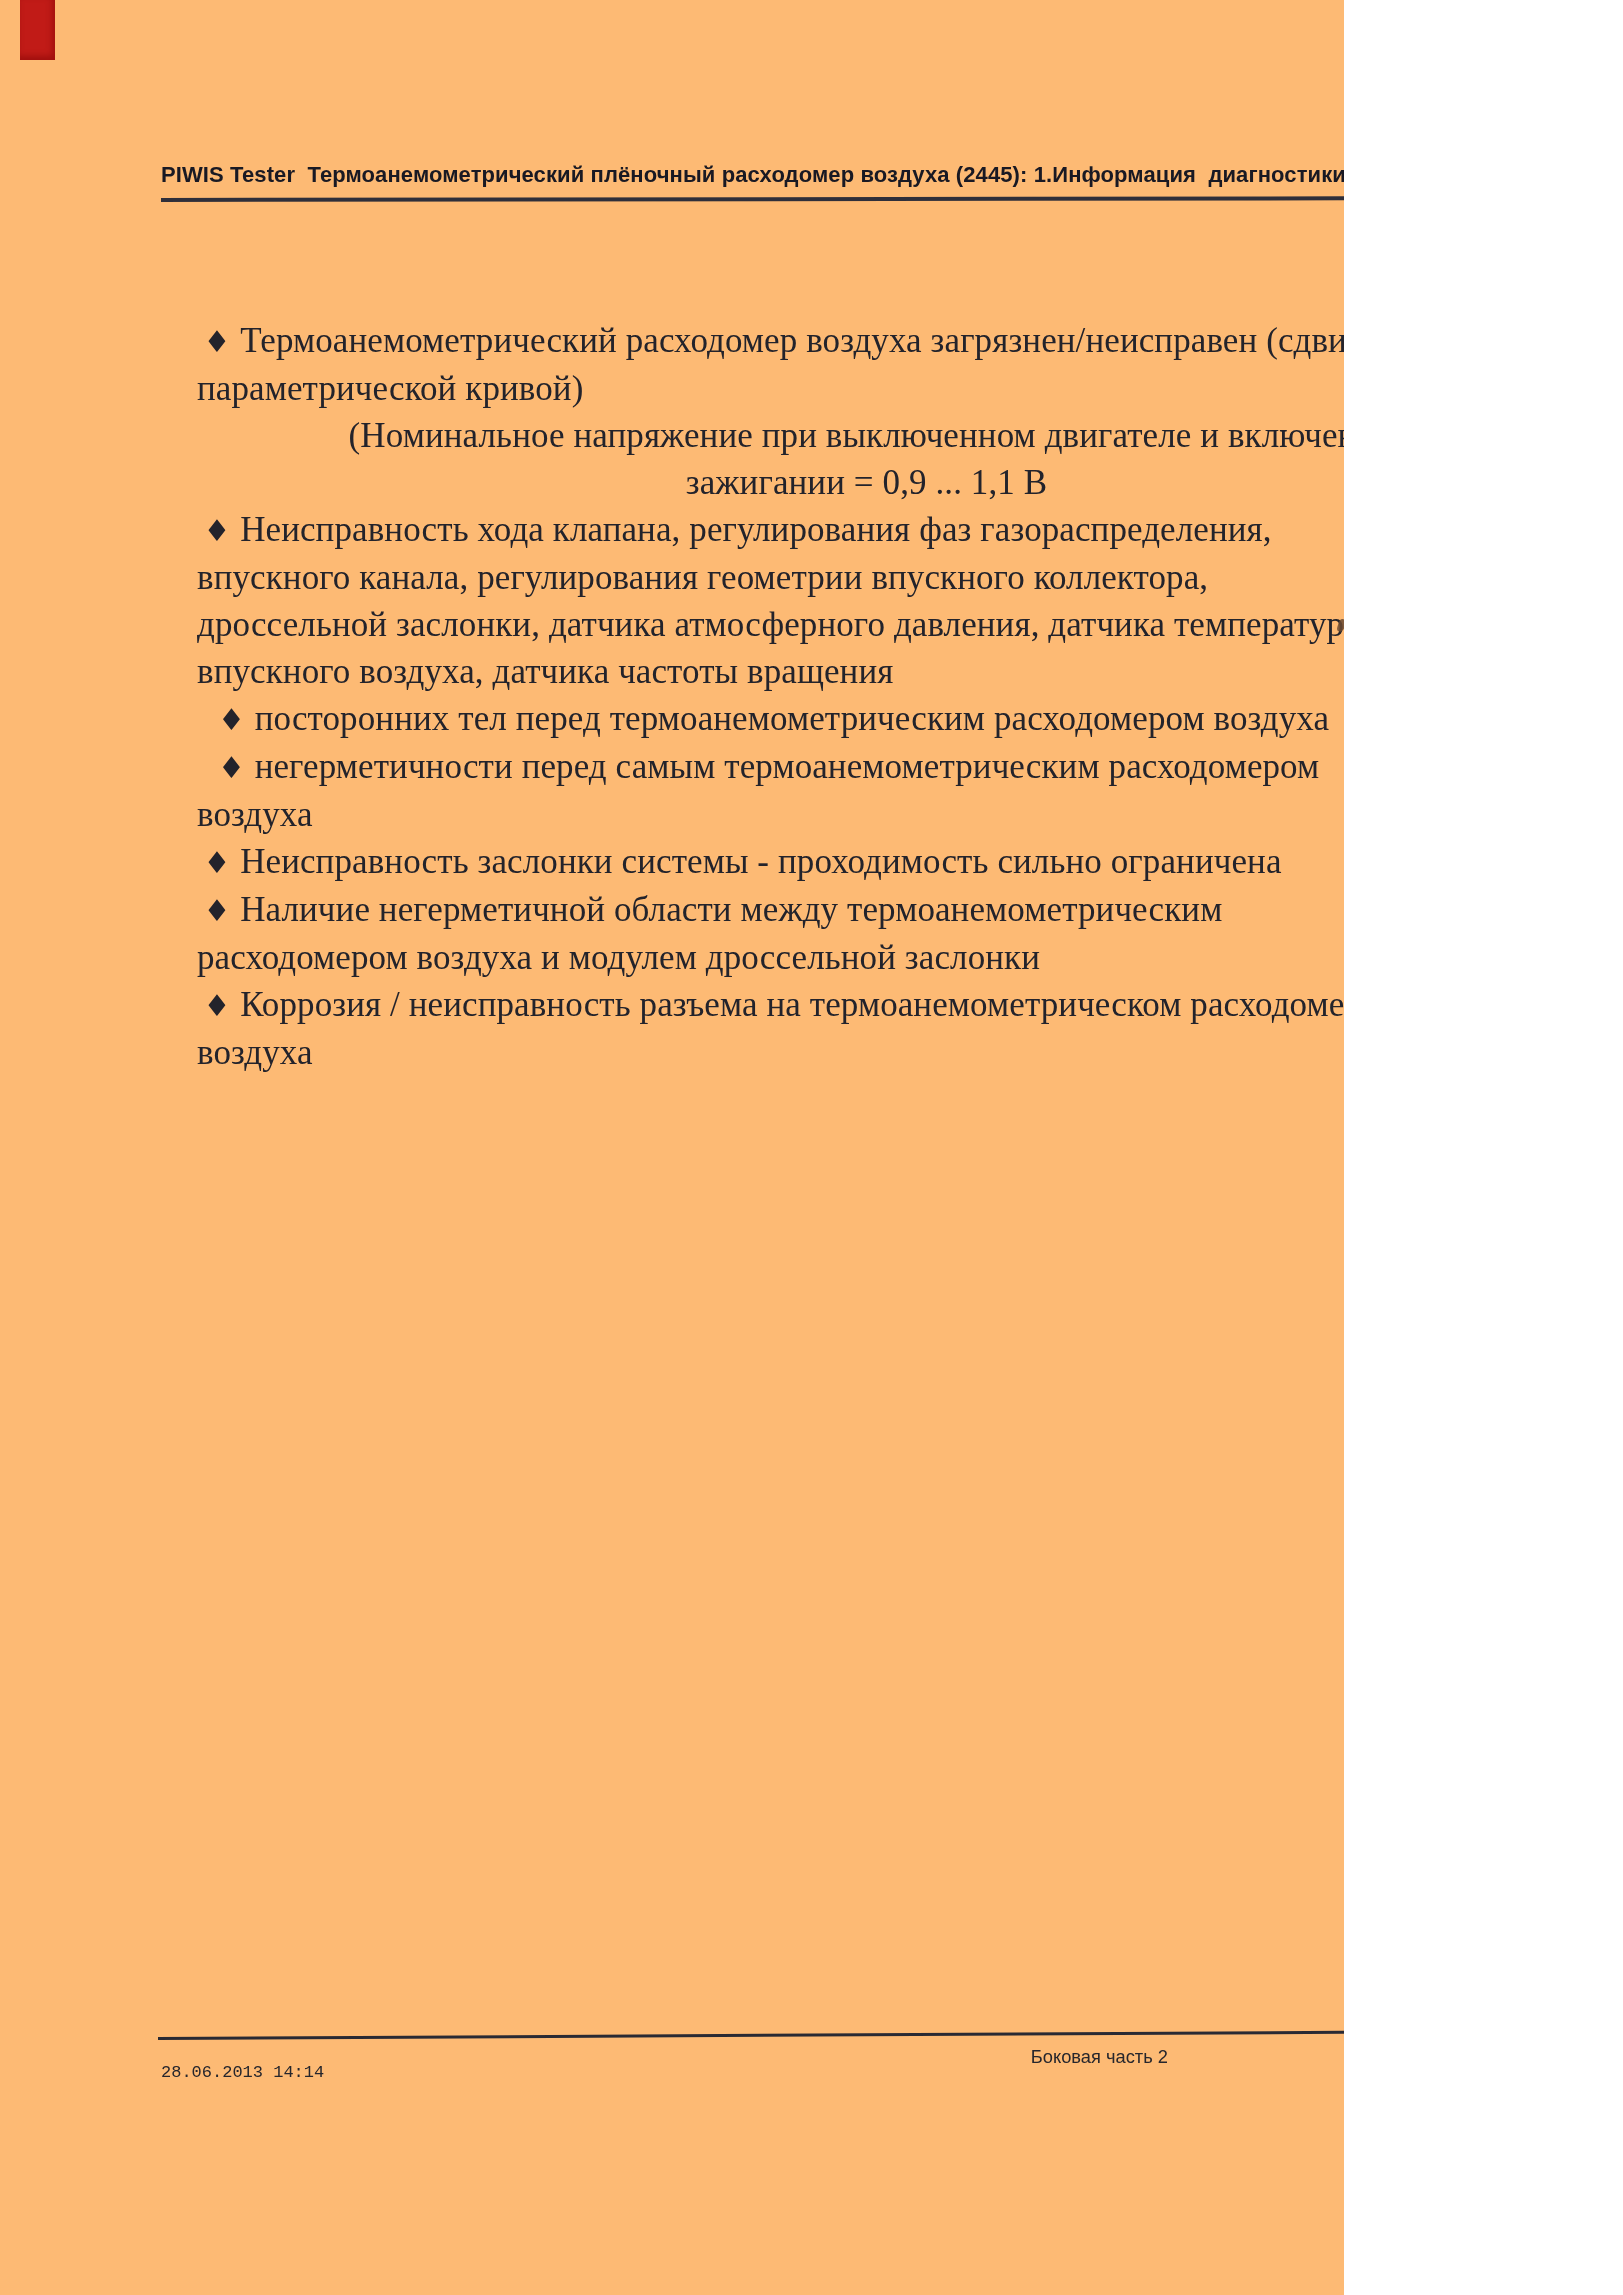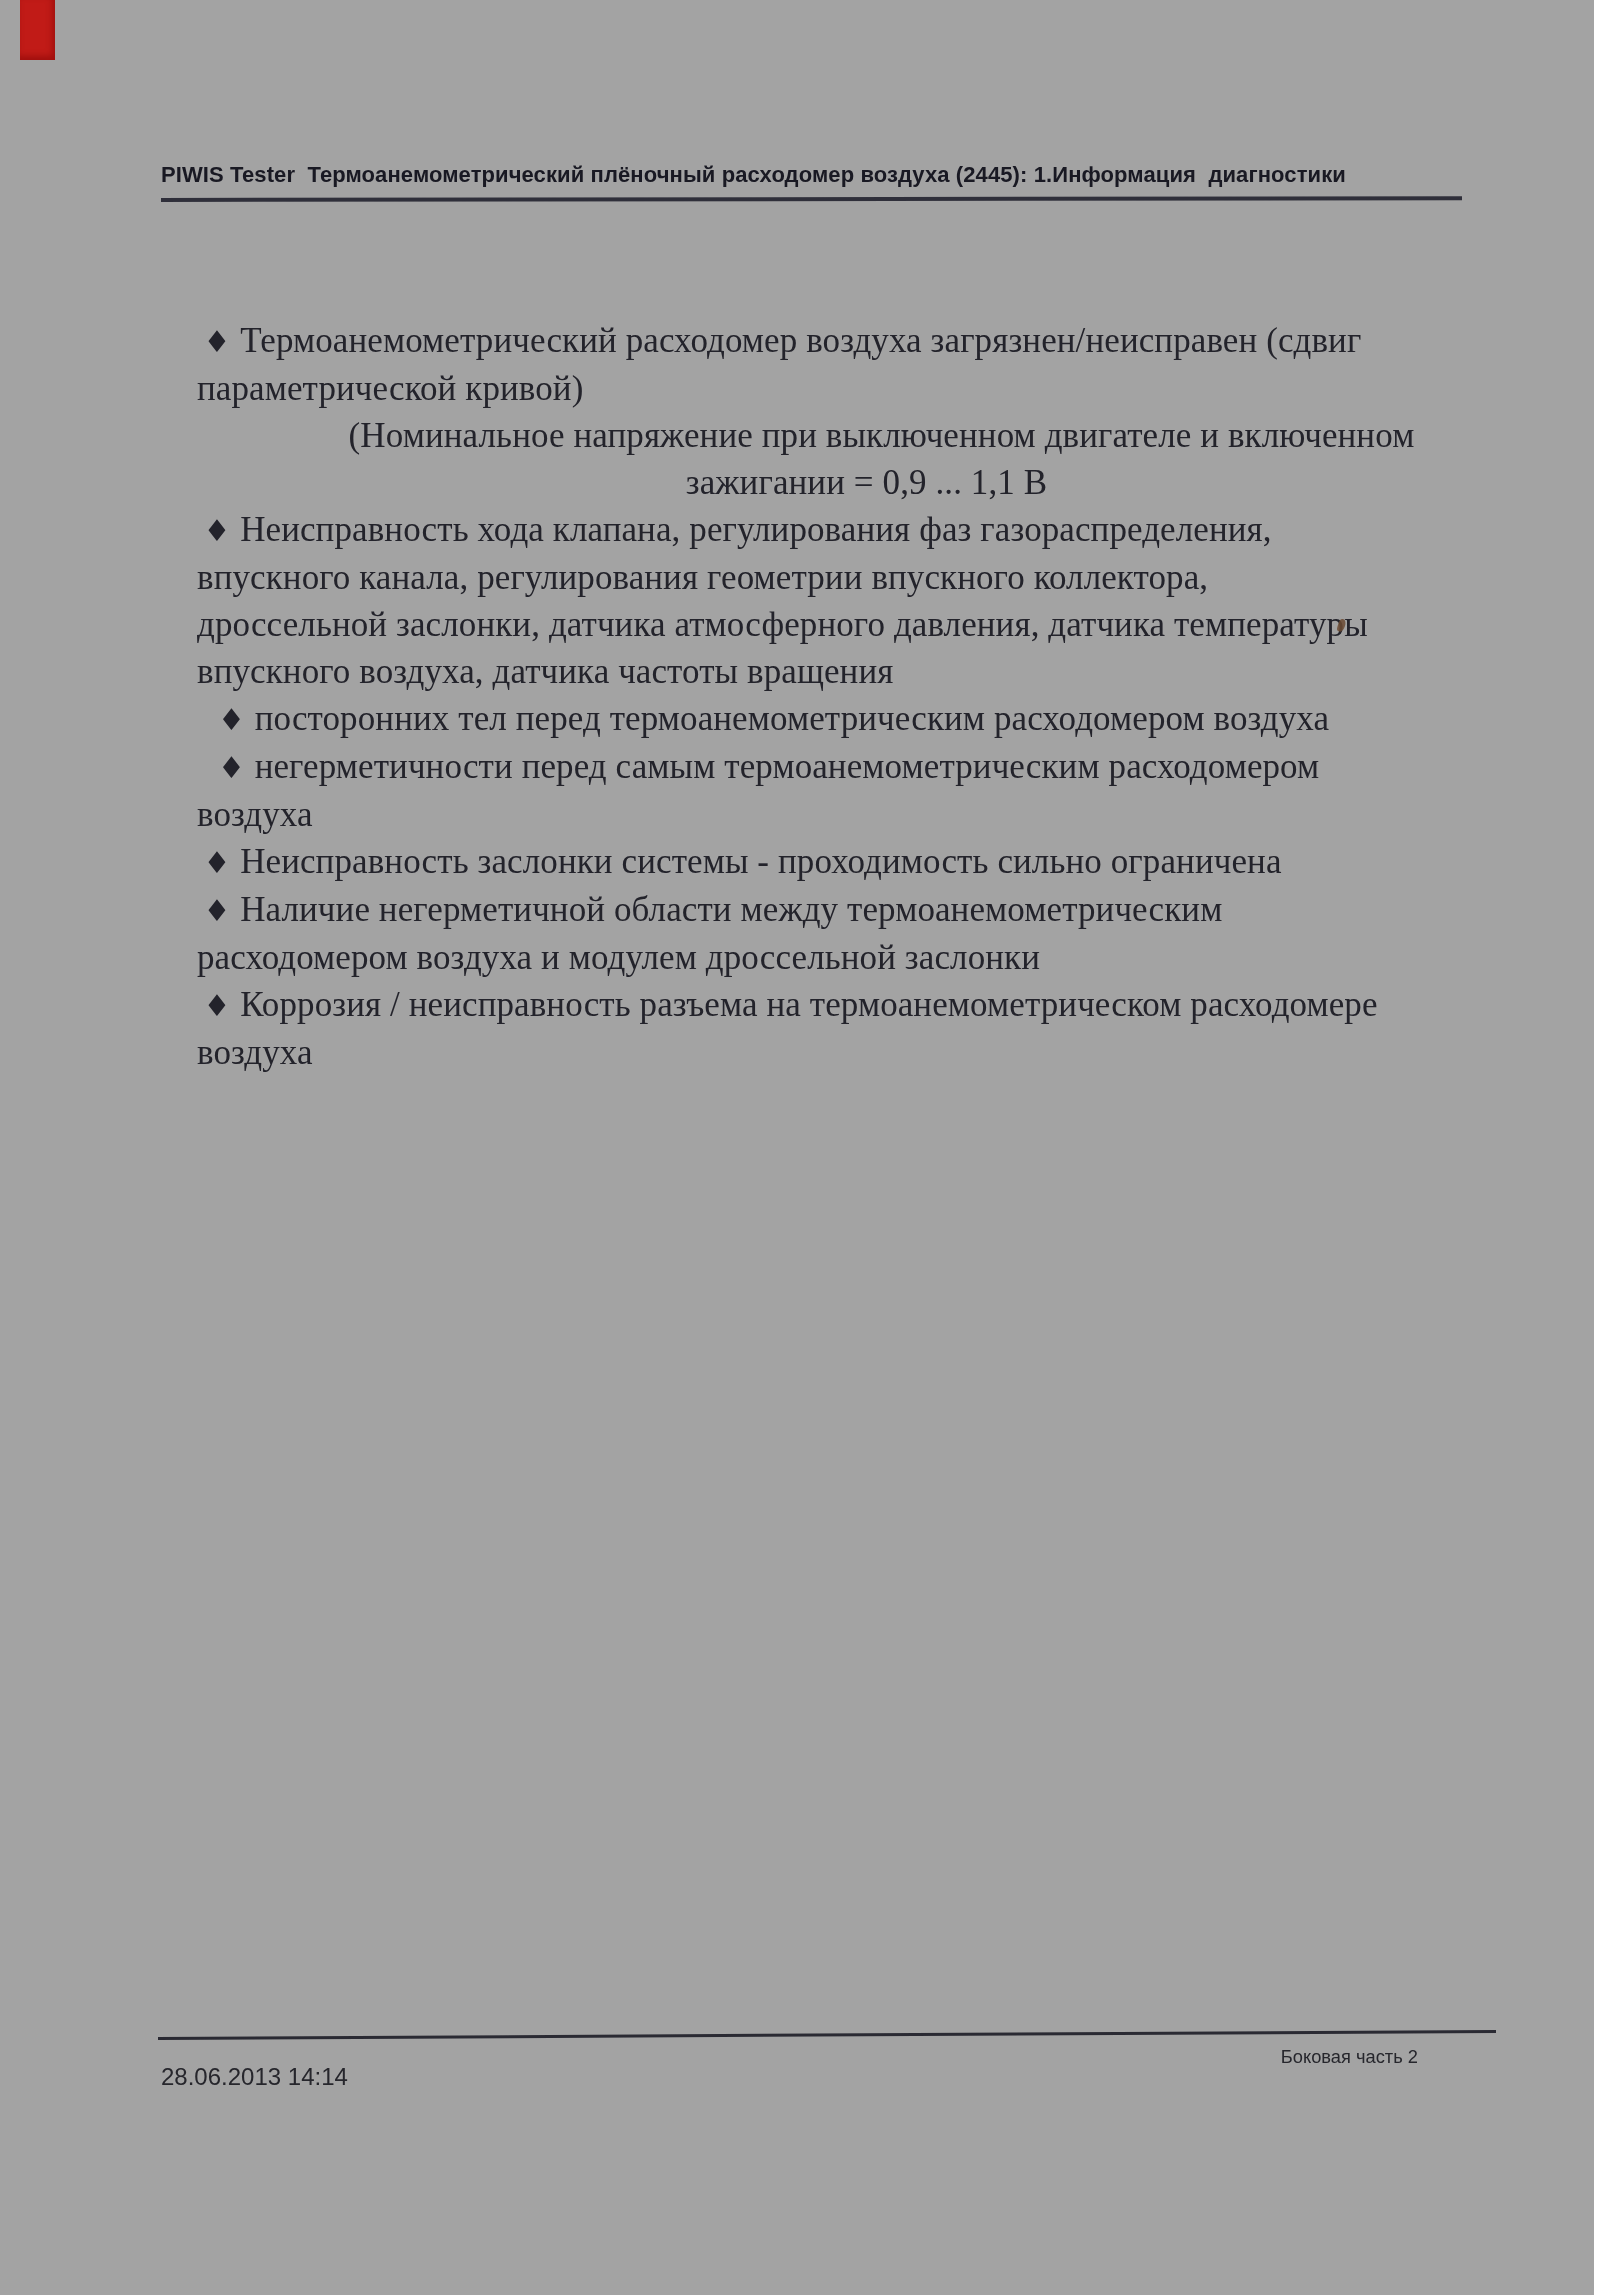--- a/index.html
+++ b/index.html
@@ -2,23 +2,23 @@
 <html style="font-size:10.5px"><head>
 <meta charset="utf-8">
 <style>
   html, body {
     margin: 0;
     padding: 0;
     background: #ffffff;
   }
   .page {
     position: relative;
-    width: 1594px;
+    width: 1344px;
     height: 2295px;
-    background: #a3a3a3;
+    background: #fdba74;
     overflow: hidden;
     font-family: "Liberation Serif", serif;
     color: #23232b;
   }
   
   .red-tab {
     position: absolute;
     left: 19.6px;
     top: 0;
     width: 35px;
@@ -81,22 +81,22 @@
     width: 1338px;
     height: 3.3px;
     background: #2a2a33;
     transform: rotate(-0.3deg);
     transform-origin: left center;
   }
   .footer-datetime {
     position: absolute;
     left: 161px;
     top: 2063px;
-    font-family: Liberation Sans, sans-serif;
-    font-size: 24px;
+    font-family: Liberation Mono, monospace;
+    font-size: 17px;
     color: #26262c;
   }
   .footer-page-label {
     position: absolute;
     right: 176px;
     top: 2046px;
     font-family: "Liberation Sans", sans-serif;
     font-size: 18.3px;
     color: #26262c;
   }

